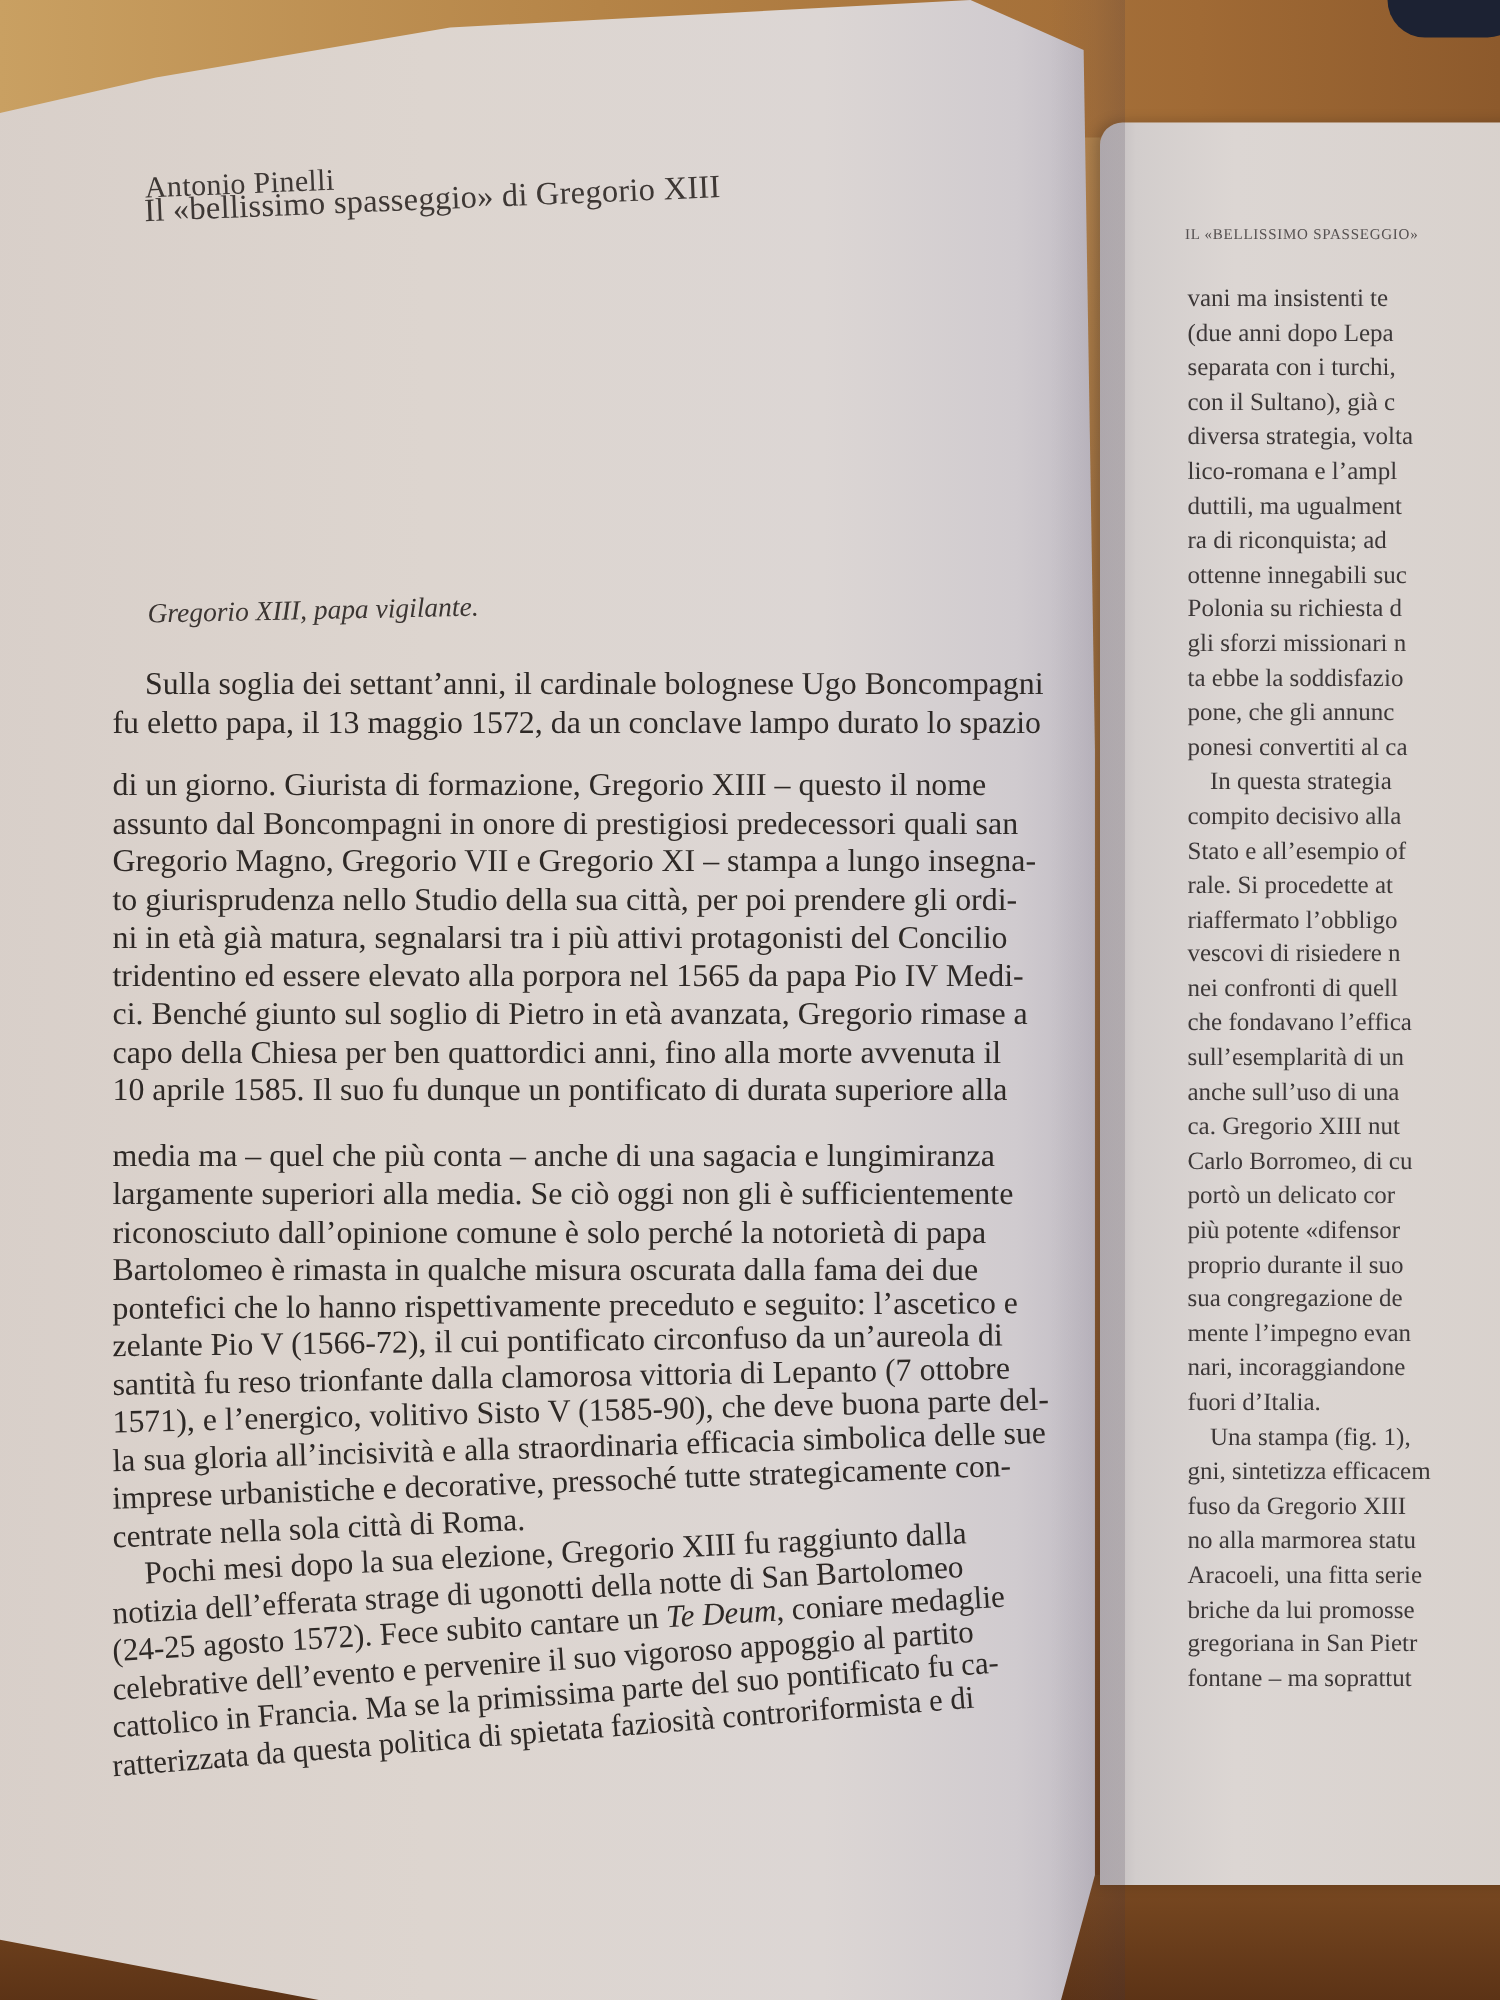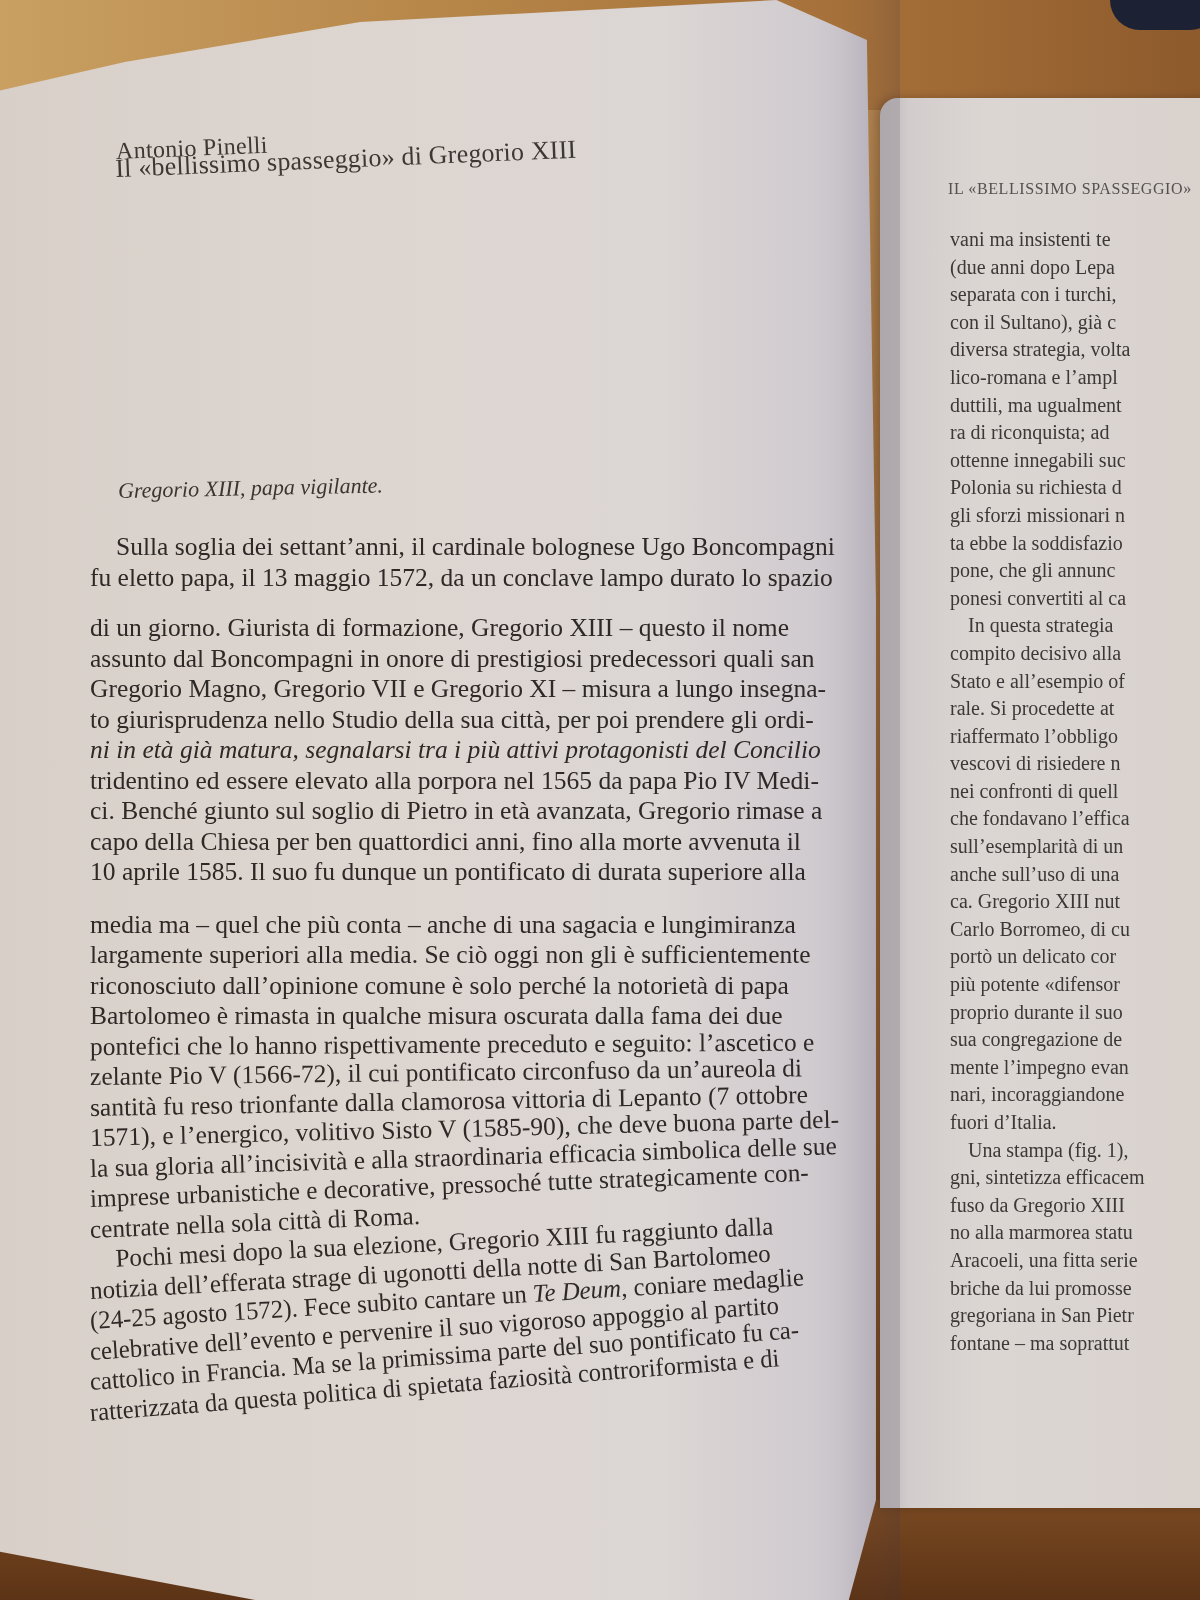--- a/index.html
+++ b/index.html
@@ -33,21 +33,21 @@
       left: 880px; top: 98px;
       width: 360px; height: 1410px;
       background: linear-gradient(90deg, #b9b3b6 0%, #d2cdcc 8%, #dcd6d3 30%, #d8d1cc 100%);
       border-top-left-radius: 18px;
       box-shadow: -4px 0 10px rgba(0,0,0,0.2);
       overflow: hidden;
     }
     .right-page .running-head {
       position: absolute;
       left: 68px; top: 82px;
-      font-size: 16px;
+      font-size: 12px;
       letter-spacing: 0.6px;
       color: #555050;
       white-space: nowrap;
     }
     .right-page .rp-body {
       position: absolute;
       left: 70px; top: 128px;
       width: 300px;
       font-size: 20px;
       line-height: 27.6px;
@@ -188,23 +188,23 @@
 <div class="left-page"></div>
 <div class="left-page-content">
   <div class="author">Antonio Pinelli</div>
   <div class="title">Il «bellissimo spasseggio» di Gregorio XIII</div>
   <div class="section-heading">Gregorio XIII, papa vigilante.</div>
   <div class="body-text" id="lp-body">
       <span class="body-line indent" style="transform: rotate(0deg) scaleX(1);"><span>Sulla soglia dei settant’anni, il cardinale bolognese Ugo Boncompagni</span></span>
       <span class="body-line" style="transform: rotate(0deg) scaleX(1);"><span>fu eletto papa, il 13 maggio 1572, da un conclave lampo durato lo spazio</span></span>
       <span class="body-line" style="transform: rotate(0deg) scaleX(1); margin-top: 20px;"><span>di un giorno. Giurista di formazione, Gregorio XIII – questo il nome</span></span>
       <span class="body-line" style="transform: rotate(0deg) scaleX(1);"><span>assunto dal Boncompagni in onore di prestigiosi predecessori quali san</span></span>
-      <span class="body-line" style="transform: rotate(0deg) scaleX(1);"><span>Gregorio Magno, Gregorio VII e Gregorio XI – misura a lungo insegna-</span></span>
+      <span class="body-line" style="transform: rotate(0deg) scaleX(1);"><span>Gregorio Magno, Gregorio VII e Gregorio XI – stampa a lungo insegna-</span></span>
       <span class="body-line" style="transform: rotate(0deg) scaleX(1);"><span>to giurisprudenza nello Studio della sua città, per poi prendere gli ordi-</span></span>
-      <span class="body-line" style="transform: rotate(0deg) scaleX(1); font-style: italic;"><span>ni in età già matura, segnalarsi tra i più attivi protagonisti del Concilio</span></span>
+      <span class="body-line" style="transform: rotate(0deg) scaleX(1);"><span>ni in età già matura, segnalarsi tra i più attivi protagonisti del Concilio</span></span>
       <span class="body-line" style="transform: rotate(0deg) scaleX(1);"><span>tridentino ed essere elevato alla porpora nel 1565 da papa Pio IV Medi-</span></span>
       <span class="body-line" style="transform: rotate(0deg) scaleX(1);"><span>ci. Benché giunto sul soglio di Pietro in età avanzata, Gregorio rimase a</span></span>
       <span class="body-line" style="transform: rotate(0deg) scaleX(1);"><span>capo della Chiesa per ben quattordici anni, fino alla morte avvenuta il</span></span>
       <span class="body-line" style="transform: rotate(0deg) scaleX(1);"><span>10 aprile 1585. Il suo fu dunque un pontificato di durata superiore alla</span></span>
       <span class="body-line" style="transform: rotate(0deg) scaleX(1); margin-top: 22px;"><span>media ma – quel che più conta – anche di una sagacia e lungimiranza</span></span>
       <span class="body-line" style="transform: rotate(0deg) scaleX(1);"><span>largamente superiori alla media. Se ciò oggi non gli è sufficientemente</span></span>
       <span class="body-line" style="transform: rotate(0deg) scaleX(1);"><span>riconosciuto dall’opinione comune è solo perché la notorietà di papa</span></span>
       <span class="body-line" style="transform: rotate(0deg) scaleX(1);"><span>Bartolomeo è rimasta in qualche misura oscurata dalla fama dei due</span></span>
       <span class="body-line" style="transform: rotate(-0.35deg) scaleX(1);"><span>pontefici che lo hanno rispettivamente preceduto e seguito: l’ascetico e</span></span>
       <span class="body-line" style="transform: rotate(-0.7deg) scaleX(1);"><span>zelante Pio V (1566-72), il cui pontificato circonfuso da un’aureola di</span></span>

